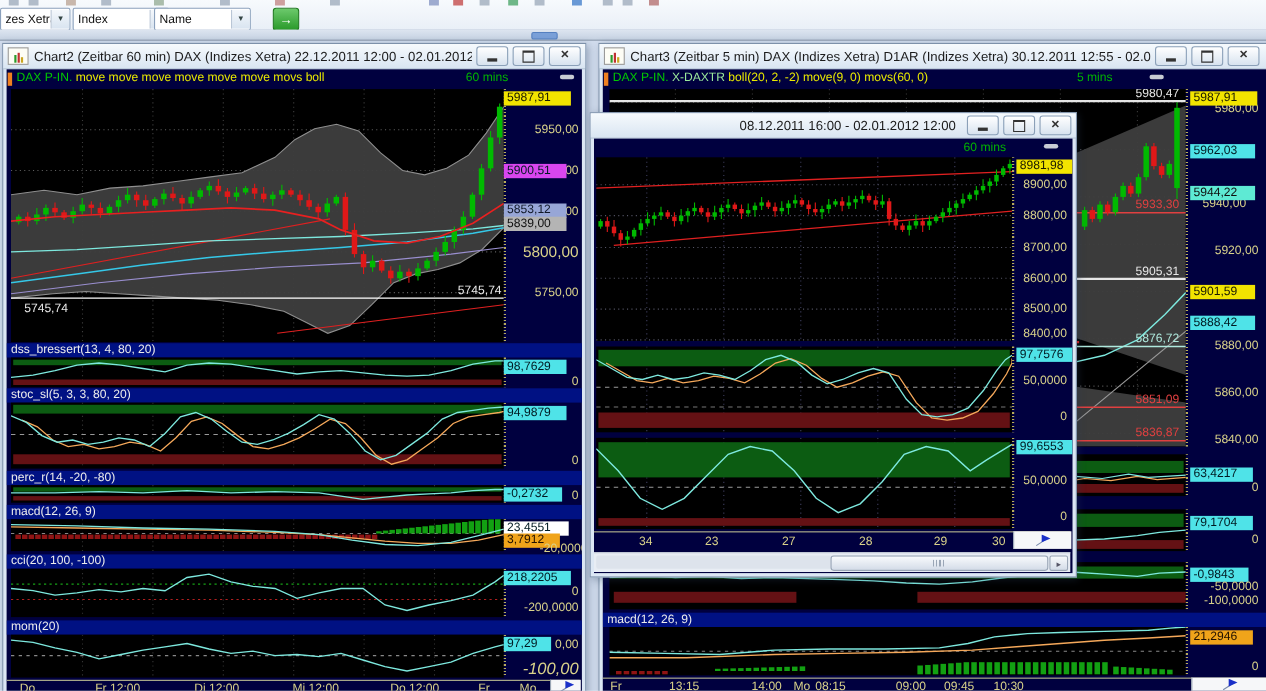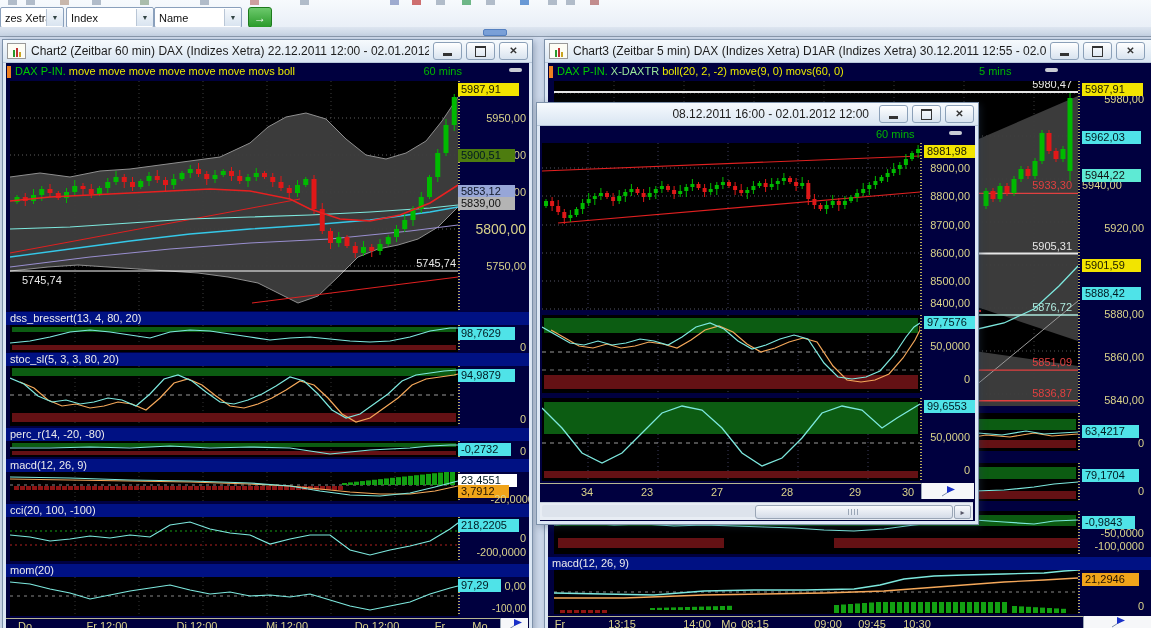--- a/index.html
+++ b/index.html
@@ -56,21 +56,21 @@
 
   <div id="toolbar">
     <div class="combo" style="left:0px;width:62px;">
       <span class="cval">zes Xetra</span>
       <span class="carr">▼</span>
     </div>
     <div class="combo" style="left:66px;width:86px;">
       <span class="cval">Index</span>
       <span class="carr">▼</span>
     </div>
-    <div class="combo" style="left:154px;width:86px;">
+    <div class="combo" style="left:140px;width:86px;">
       <span class="cval">Name</span>
       <span class="carr">▼</span>
     </div>
     <div id="gobtn">→</div>
   <div class="fragicon" style="position: absolute; left: 8px; top: 0px; width: 9px; height: 5px; background: rgb(154, 167, 184);"></div>
       <div class="fragicon" style="position: absolute; left: 26px; top: 0px; width: 9px; height: 5px; background: rgb(154, 167, 184);"></div>
       <div class="fragicon" style="position: absolute; left: 60px; top: 0px; width: 9px; height: 5px; background: rgb(184, 160, 144);"></div>
       <div class="fragicon" style="position: absolute; left: 92px; top: 0px; width: 9px; height: 5px; background: rgb(154, 167, 184);"></div>
       <div class="fragicon" style="position: absolute; left: 140px; top: 0px; width: 9px; height: 5px; background: rgb(144, 168, 144);"></div>
       <div class="fragicon" style="position: absolute; left: 200px; top: 0px; width: 9px; height: 5px; background: rgb(154, 167, 184);"></div>
@@ -252,21 +252,21 @@
             <text x="446" y="186" fill="#e8e8e8" font-size="11" font-family="&quot;Liberation Sans&quot;,sans-serif" text-anchor="end">5745,74</text>
           </svg>
         </div>
         <div class="dotcol" style="position: absolute; left: 452px; top: 18px; width: 2px; height: 230px;"></div>
         <div class="ticklab" style="position: absolute; left: 458px; top: 49px; width: 62px; height: 12px; text-align: right; font-size: 11px; line-height: 12px; color: rgb(217, 210, 138); white-space: nowrap;">5950,00</div>
         <div class="ticklab" style="position: absolute; left: 458px; top: 86px; width: 62px; height: 12px; text-align: right; font-size: 11px; line-height: 12px; color: rgb(217, 210, 138); white-space: nowrap;">5900,00</div>
         <div class="ticklab" style="position: absolute; left: 458px; top: 123px; width: 62px; height: 12px; text-align: right; font-size: 11px; line-height: 12px; color: rgb(217, 210, 138); white-space: nowrap;">5850,00</div>
         <div class="ticklab" style="position: absolute; left: 458px; top: 160px; width: 62px; height: 12px; text-align: right; font-size: 14px; line-height: 12px; color: rgb(217, 210, 138); white-space: nowrap;">5800,00</div>
         <div class="ticklab" style="position: absolute; left: 458px; top: 197px; width: 62px; height: 12px; text-align: right; font-size: 11px; line-height: 12px; color: rgb(217, 210, 138); white-space: nowrap;">5750,00</div>
         <div style="position: absolute; left: 452px; top: 20px; width: 58px; height: 13px; background: rgb(242, 228, 0); color: rgb(26, 26, 0); font-size: 11px; line-height: 13px; padding-left: 3px; white-space: nowrap;">5987,91</div>
-        <div style="position: absolute; left: 452px; top: 85.6226px; width: 54px; height: 13px; background: #4d7c0f; color: rgb(0, 26, 34); font-size: 11px; line-height: 13px; padding-left: 3px; white-space: nowrap;">5900,51</div>
+        <div style="position: absolute; left: 452px; top: 85.6226px; width: 54px; height: 13px; background: #d946ef; color: rgb(0, 26, 34); font-size: 11px; line-height: 13px; padding-left: 3px; white-space: nowrap;">5900,51</div>
         <div style="position: absolute; left: 452px; top: 122px; width: 54px; height: 13px; background: rgb(151, 166, 215); color: rgb(16, 24, 40); font-size: 11px; line-height: 13px; padding-left: 3px; white-space: nowrap;">5853,12</div>
         <div style="position: absolute; left: 452px; top: 134px; width: 54px; height: 13px; background: rgb(180, 180, 180); color: rgb(16, 16, 16); font-size: 11px; line-height: 13px; padding-left: 3px; white-space: nowrap;">5839,00</div>
         <div class="lbar" style="position: absolute; left: 0px; top: 249px; width: 521px; height: 13px;">dss_bressert(13, 4, 80, 20)</div>
         <div class="pane" style="position: absolute; left: 4px; top: 262px; width: 448px; height: 27px;">
           <svg width="448" height="27" style="position: absolute; left: 0px; top: 0px;">
             <line x1="65" y1="0" x2="65" y2="27" stroke="#343434" stroke-width="1" stroke-dasharray="1 3"></line>
             <line x1="129" y1="0" x2="129" y2="27" stroke="#343434" stroke-width="1" stroke-dasharray="1 3"></line>
             <line x1="193" y1="0" x2="193" y2="27" stroke="#343434" stroke-width="1" stroke-dasharray="1 3"></line>
             <line x1="257" y1="0" x2="257" y2="27" stroke="#343434" stroke-width="1" stroke-dasharray="1 3"></line>
             <line x1="321" y1="0" x2="321" y2="27" stroke="#343434" stroke-width="1" stroke-dasharray="1 3"></line>
@@ -434,21 +434,21 @@
         <div style="position: absolute; left: 452px; top: 380px; width: 50px; height: 13px; background: rgb(79, 227, 232); color: rgb(0, 26, 34); font-size: 11px; line-height: 13px; padding-left: 3px; white-space: nowrap;">-0,2732</div>
         <div class="ticklab" style="position: absolute; left: 458px; top: 382px; width: 62px; height: 12px; text-align: right; font-size: 11px; line-height: 12px; color: rgb(217, 210, 138); white-space: nowrap;">0</div>
         <div style="position: absolute; left: 452px; top: 411px; width: 56px; height: 13px; background: #ffffff; color: rgb(0, 26, 34); font-size: 11px; line-height: 13px; padding-left: 3px; white-space: nowrap;">23,4551</div>
         <div style="position: absolute; left: 452px; top: 422px; width: 48px; height: 13px; background: rgb(240, 164, 26); color: rgb(32, 16, 0); font-size: 11px; line-height: 13px; padding-left: 3px; white-space: nowrap;">3,7912</div>
         <div class="ticklab" style="position: absolute; left: 466px; top: 430px; width: 62px; height: 12px; text-align: right; font-size: 11px; line-height: 12px; color: rgb(217, 210, 138); white-space: nowrap;">-20,0000</div>
         <div style="position: absolute; left: 452px; top: 456px; width: 58px; height: 13px; background: rgb(79, 227, 232); color: rgb(0, 26, 34); font-size: 11px; line-height: 13px; padding-left: 3px; white-space: nowrap;">218,2205</div>
         <div class="ticklab" style="position: absolute; left: 458px; top: 469px; width: 62px; height: 12px; text-align: right; font-size: 11px; line-height: 12px; color: rgb(217, 210, 138); white-space: nowrap;">0</div>
         <div class="ticklab" style="position: absolute; left: 458px; top: 483px; width: 62px; height: 12px; text-align: right; font-size: 11px; line-height: 12px; color: rgb(217, 210, 138); white-space: nowrap;">-200,0000</div>
         <div style="position: absolute; left: 452px; top: 516px; width: 40px; height: 13px; background: rgb(79, 227, 232); color: rgb(0, 26, 34); font-size: 11px; line-height: 13px; padding-left: 3px; white-space: nowrap;">97,29</div>
         <div class="ticklab" style="position: absolute; left: 458px; top: 517px; width: 62px; height: 12px; text-align: right; font-size: 11px; line-height: 12px; color: rgb(217, 210, 138); white-space: nowrap;">0,00</div>
-        <div class="ticklab" style="position: absolute; left: 458px; top: 540px; width: 62px; height: 12px; text-align: right; font-size: 10px; line-height: 12px; color: rgb(217, 210, 138); white-space: nowrap;">-100,00</div>
+        <div class="ticklab" style="position: absolute; left: 458px; top: 540px; width: 62px; height: 12px; text-align: right; font-size: 15px; line-height: 12px; color: rgb(217, 210, 138); white-space: nowrap; font-style: italic;">-100,00</div>
         <div class="taxis" style="position: absolute; left: 0px; top: 555px; width: 521px; height: 13px;">
           <div class="ttick" style="left: 19px; top: 1px;">Do</div>
           <div class="ttick" style="left: 101px; top: 1px;">Fr 12:00</div>
           <div class="ttick" style="left: 191px; top: 1px;">Di 12:00</div>
           <div class="ttick" style="left: 281px; top: 1px;">Mi 12:00</div>
           <div class="ttick" style="left: 371px; top: 1px;">Do 12:00</div>
           <div class="ttick" style="left: 434px; top: 1px;">Fr</div>
           <div class="ttick" style="left: 474px; top: 1px;">Mo</div>
         </div>
         <div class="cornerbox" style="position: absolute; left: 494px; top: 555px; width: 27px; height: 13px;">
@@ -546,21 +546,21 @@
             <line x1="509" y1="65" x2="509" y2="81" stroke="#00ba00" stroke-width="1"></line>
             <rect x="506.5" y="68" width="5" height="10" fill="#00ba00"></rect>
             <line x1="516" y1="12" x2="516" y2="100" stroke="#00ba00" stroke-width="1"></line>
             <rect x="513.5" y="17" width="5" height="73" fill="#00ba00"></rect>
             <line x1="421" y1="230" x2="427" y2="230" stroke="#e02020" stroke-width="2"></line>
             <line x1="424" y1="227" x2="424" y2="233" stroke="#e02020" stroke-width="2"></line>
           </svg>
         </div>
         <div class="dotcol" style="position: absolute; left: 530px; top: 18px; width: 2px; height: 325px;"></div>
         <div class="ticklab" style="position: absolute; left: 534px; top: 30px; width: 62px; height: 12px; text-align: right; font-size: 11px; line-height: 12px; color: rgb(217, 210, 138); white-space: nowrap;">5980,00</div>
-        <div class="ticklab" style="position: absolute; left: 534px; top: 116px; width: 62px; height: 12px; text-align: left; font-size: 11px; line-height: 12px; color: rgb(217, 210, 138); white-space: nowrap;">5940,00</div>
+        <div class="ticklab" style="position: absolute; left: 534px; top: 116px; width: 62px; height: 12px; text-align: center; font-size: 11px; line-height: 12px; color: rgb(217, 210, 138); white-space: nowrap;">5940,00</div>
         <div class="ticklab" style="position: absolute; left: 534px; top: 159px; width: 62px; height: 12px; text-align: right; font-size: 11px; line-height: 12px; color: rgb(217, 210, 138); white-space: nowrap;">5920,00</div>
         <div class="ticklab" style="position: absolute; left: 534px; top: 245px; width: 62px; height: 12px; text-align: right; font-size: 11px; line-height: 12px; color: rgb(217, 210, 138); white-space: nowrap;">5880,00</div>
         <div class="ticklab" style="position: absolute; left: 534px; top: 288px; width: 62px; height: 12px; text-align: right; font-size: 11px; line-height: 12px; color: rgb(217, 210, 138); white-space: nowrap;">5860,00</div>
         <div class="ticklab" style="position: absolute; left: 534px; top: 331px; width: 62px; height: 12px; text-align: right; font-size: 11px; line-height: 12px; color: rgb(217, 210, 138); white-space: nowrap;">5840,00</div>
         <div style="position: absolute; left: 534px; top: 20px; width: 58px; height: 13px; background: rgb(242, 228, 0); color: rgb(26, 26, 0); font-size: 11px; line-height: 13px; padding-left: 3px; white-space: nowrap;">5987,91</div>
         <div style="position: absolute; left: 534px; top: 68px; width: 56px; height: 13px; background: rgb(79, 227, 232); color: rgb(0, 26, 34); font-size: 11px; line-height: 13px; padding-left: 3px; white-space: nowrap;">5962,03</div>
         <div style="position: absolute; left: 534px; top: 106px; width: 56px; height: 13px; background: #5eead4; color: rgb(16, 16, 16); font-size: 11px; line-height: 13px; padding-left: 3px; white-space: nowrap;">5944,22</div>
         <div style="position: absolute; left: 534px; top: 196px; width: 56px; height: 13px; background: rgb(242, 228, 0); color: rgb(26, 26, 0); font-size: 11px; line-height: 13px; padding-left: 3px; white-space: nowrap;">5901,59</div>
         <div style="position: absolute; left: 534px; top: 224px; width: 56px; height: 13px; background: rgb(79, 227, 232); color: rgb(0, 26, 34); font-size: 11px; line-height: 13px; padding-left: 3px; white-space: nowrap;">5888,42</div>
         <div class="pane" style="position: absolute; left: 6px; top: 350px; width: 524px; height: 38px;">

